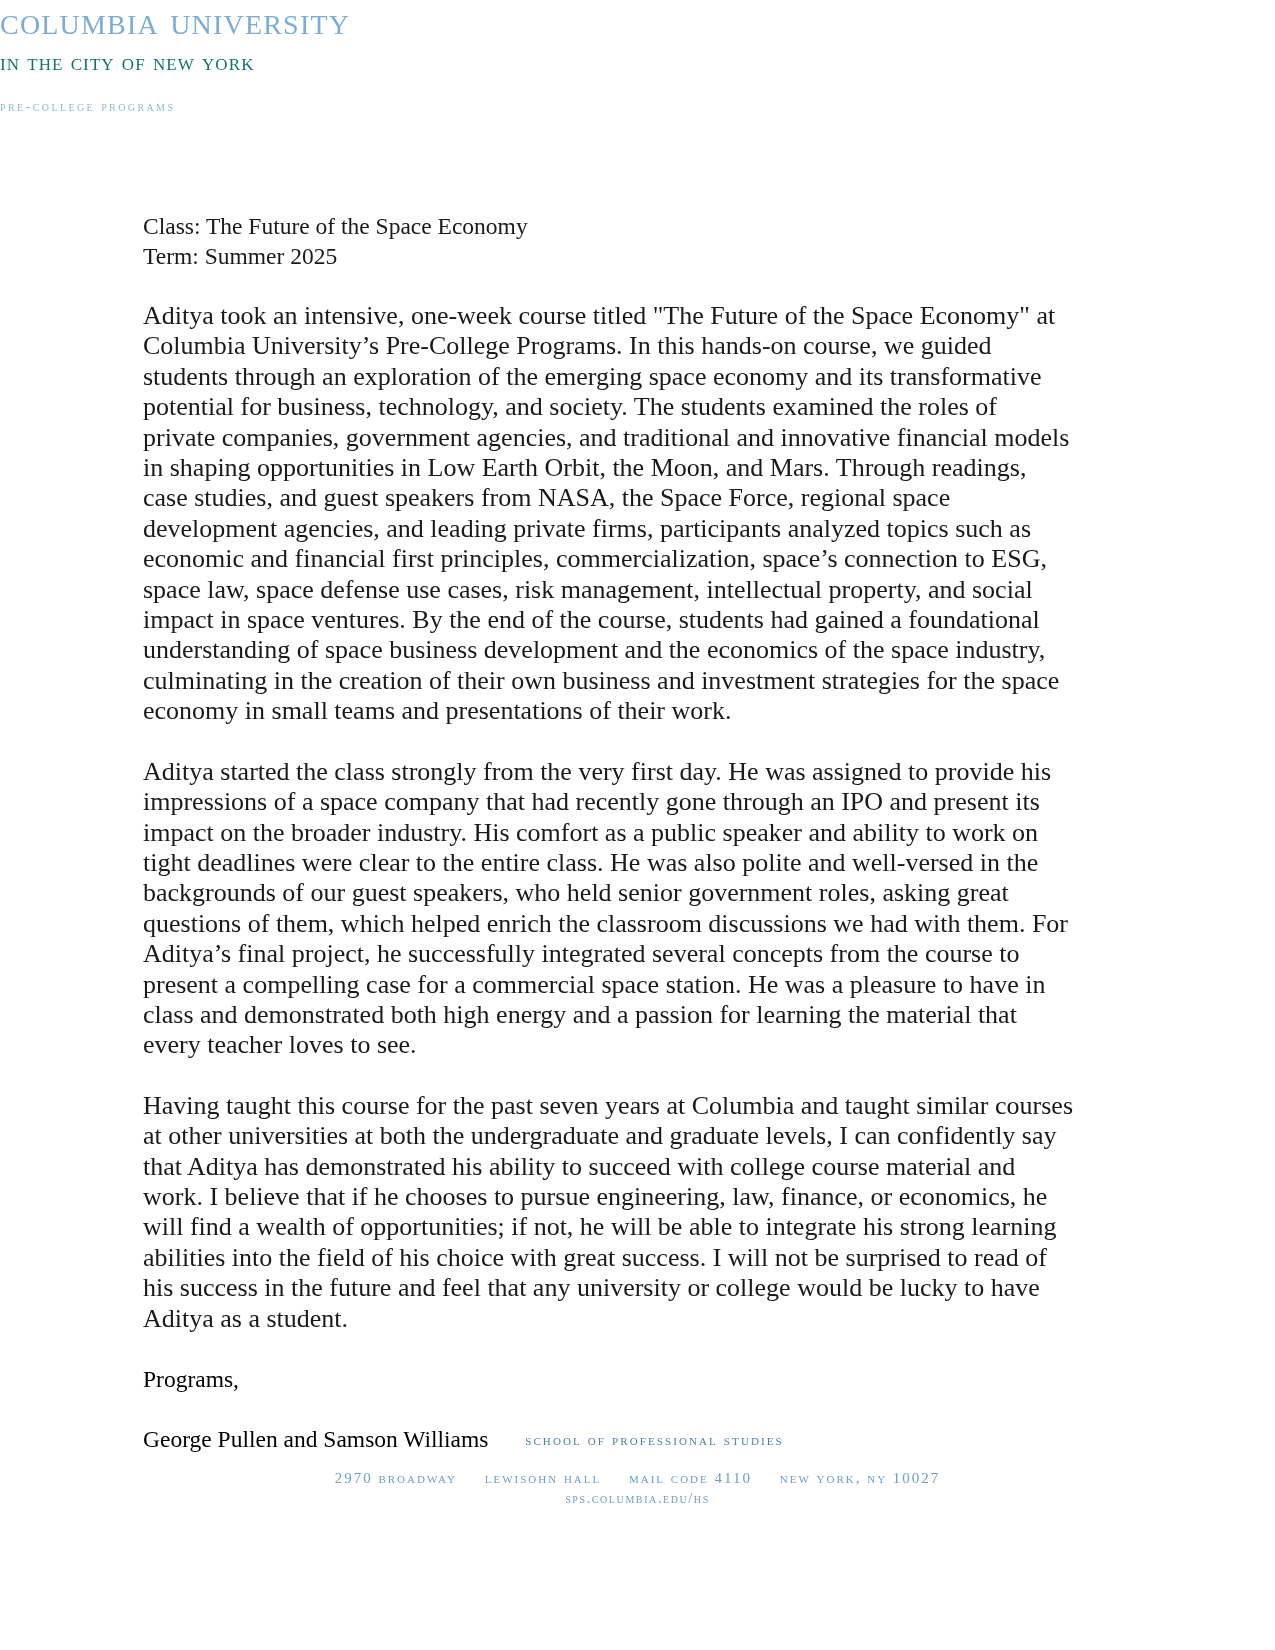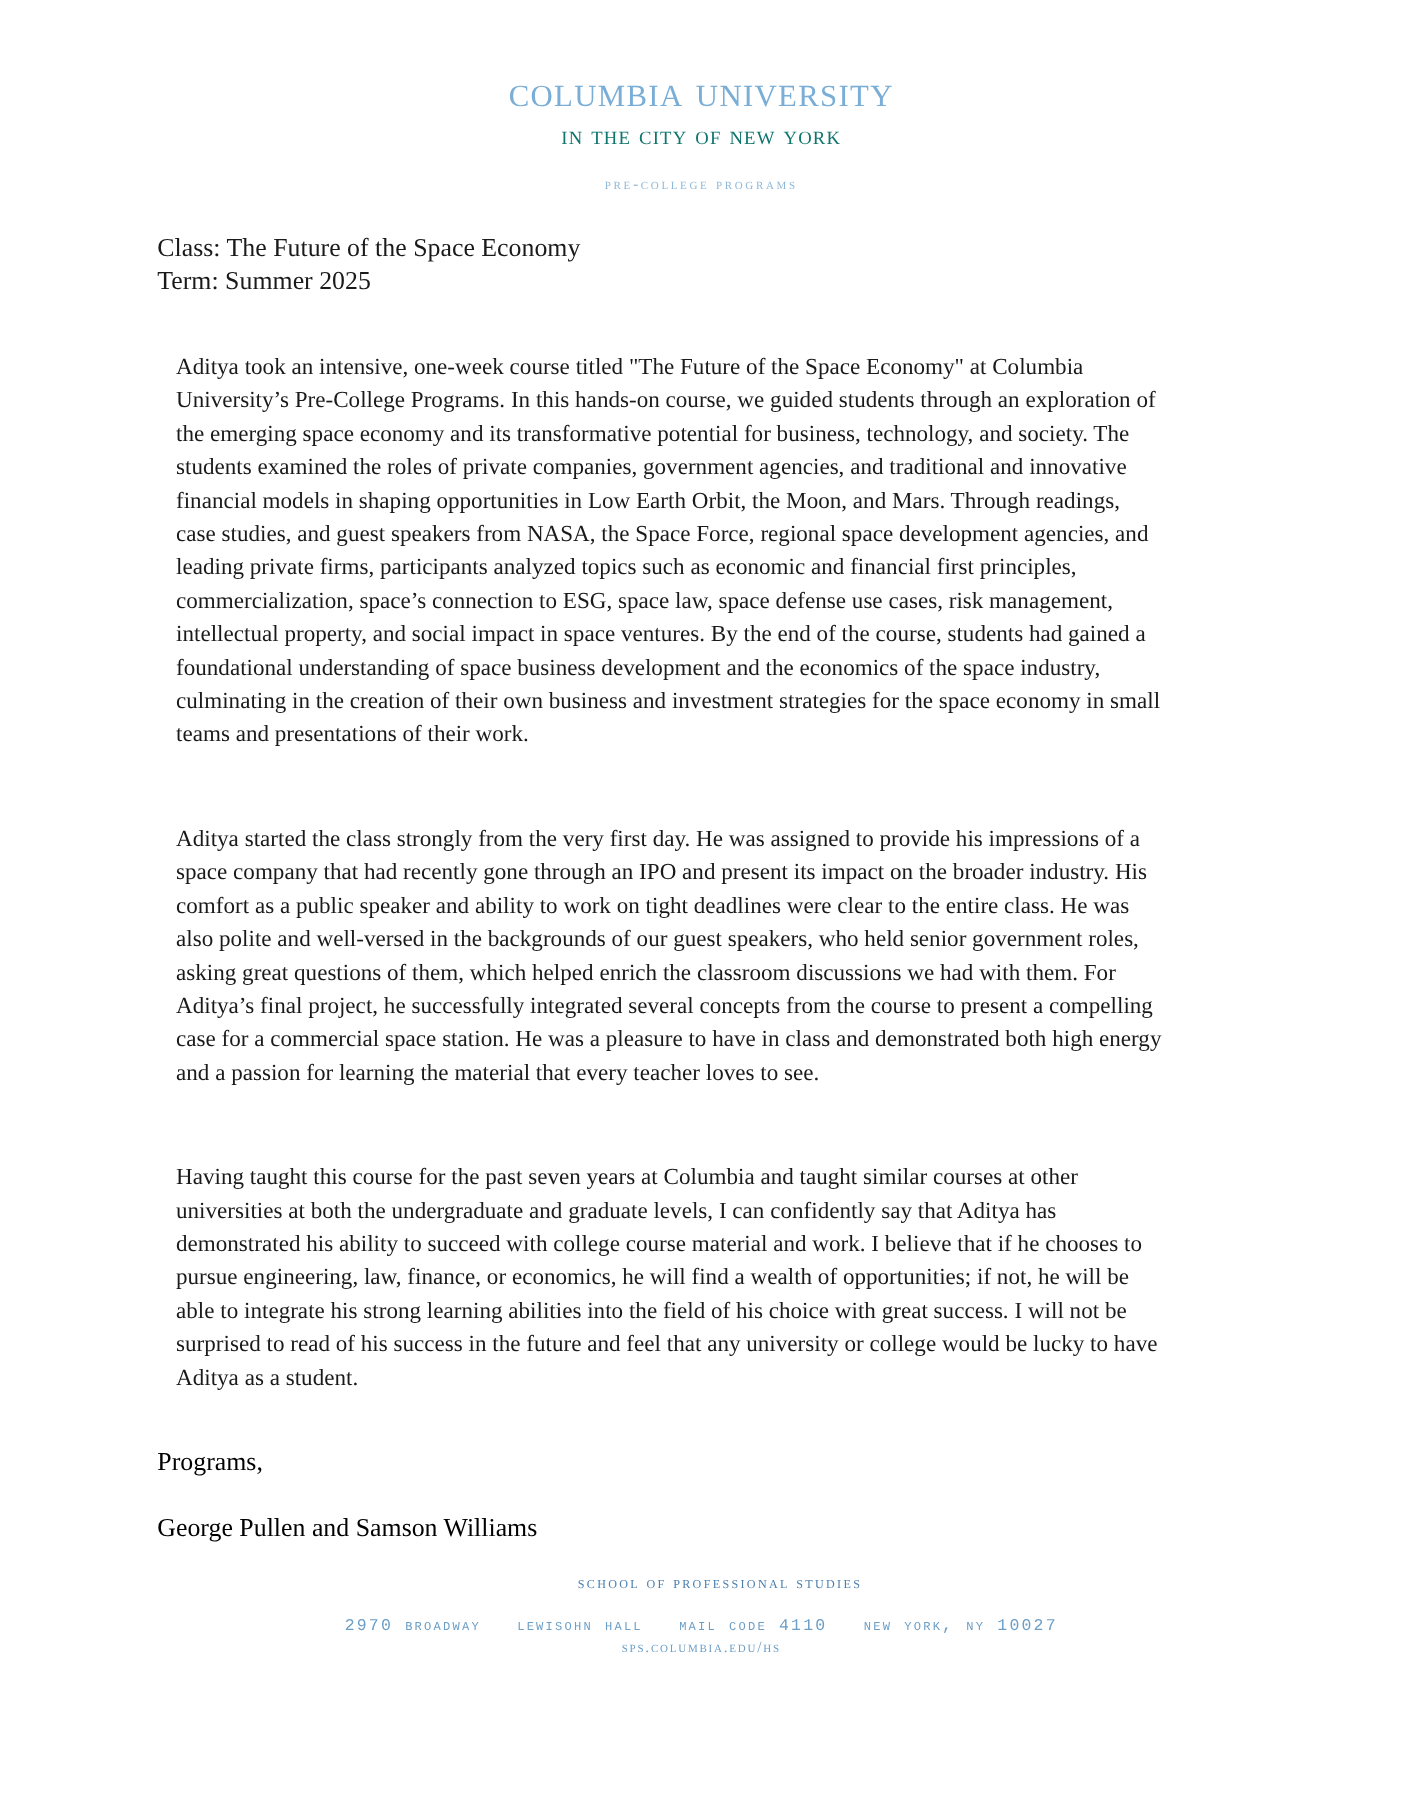--- a/index.html
+++ b/index.html
@@ -18,22 +18,21 @@
 
   .page {
     width: 1275px;
     height: 1650px;
     position: relative;
     box-sizing: border-box;
   }
 
   
   .letterhead {
-    padding-top: 62px;
-    text-align: center;
+    text-align: left;
   }
   .lh-university {
     color: #7aaed6;
     font-family: "Liberation Serif", "DejaVu Serif", serif;
     font-size: 40px;
     letter-spacing: 1.2px;
     line-height: 1.05;
     font-variant: small-caps;
     text-transform: lowercase;
     font-weight: 400;
@@ -68,24 +67,24 @@
   .meta-line {
     font-size: 23.5px;
     line-height: 30px;
     color: #1a1a1a;
     white-space: nowrap;
   }
   .meta-block {
     margin-bottom: 0;
   }
   .para {
-    font-size: 21px;
+    font-size: 26px;
     line-height: 30.4px;
     color: #1a1a1a;
-    margin: 17px;
+    margin: 0;
     text-align: left;
   }
   .spacer-para { height: 30px; }
   .spacer-small { height: 30px; }
 
   .sign-off { font-size: 23.5px; line-height: 30px; }
   .signature-name { font-size: 23.5px; line-height: 30px; }
 
   
   .footer {
@@ -105,21 +104,20 @@
     margin-left: 34px;
   }
   .ft-address {
     color: #6c9ec6;
     font-size: 15px;
     letter-spacing: 2.0px;
     margin-top: 21px;
     font-variant: small-caps;
     text-transform: lowercase;
     white-space: nowrap;
-    font-family: Liberation Mono, monospace;
   }
   .ft-address .gap { display: inline-block; width: 22px; }
   .ft-url {
     color: #6c9ec6;
     font-size: 14px;
     letter-spacing: 1.6px;
     margin-top: 4px;
     font-variant: small-caps;
     text-transform: lowercase;
     white-space: nowrap;

